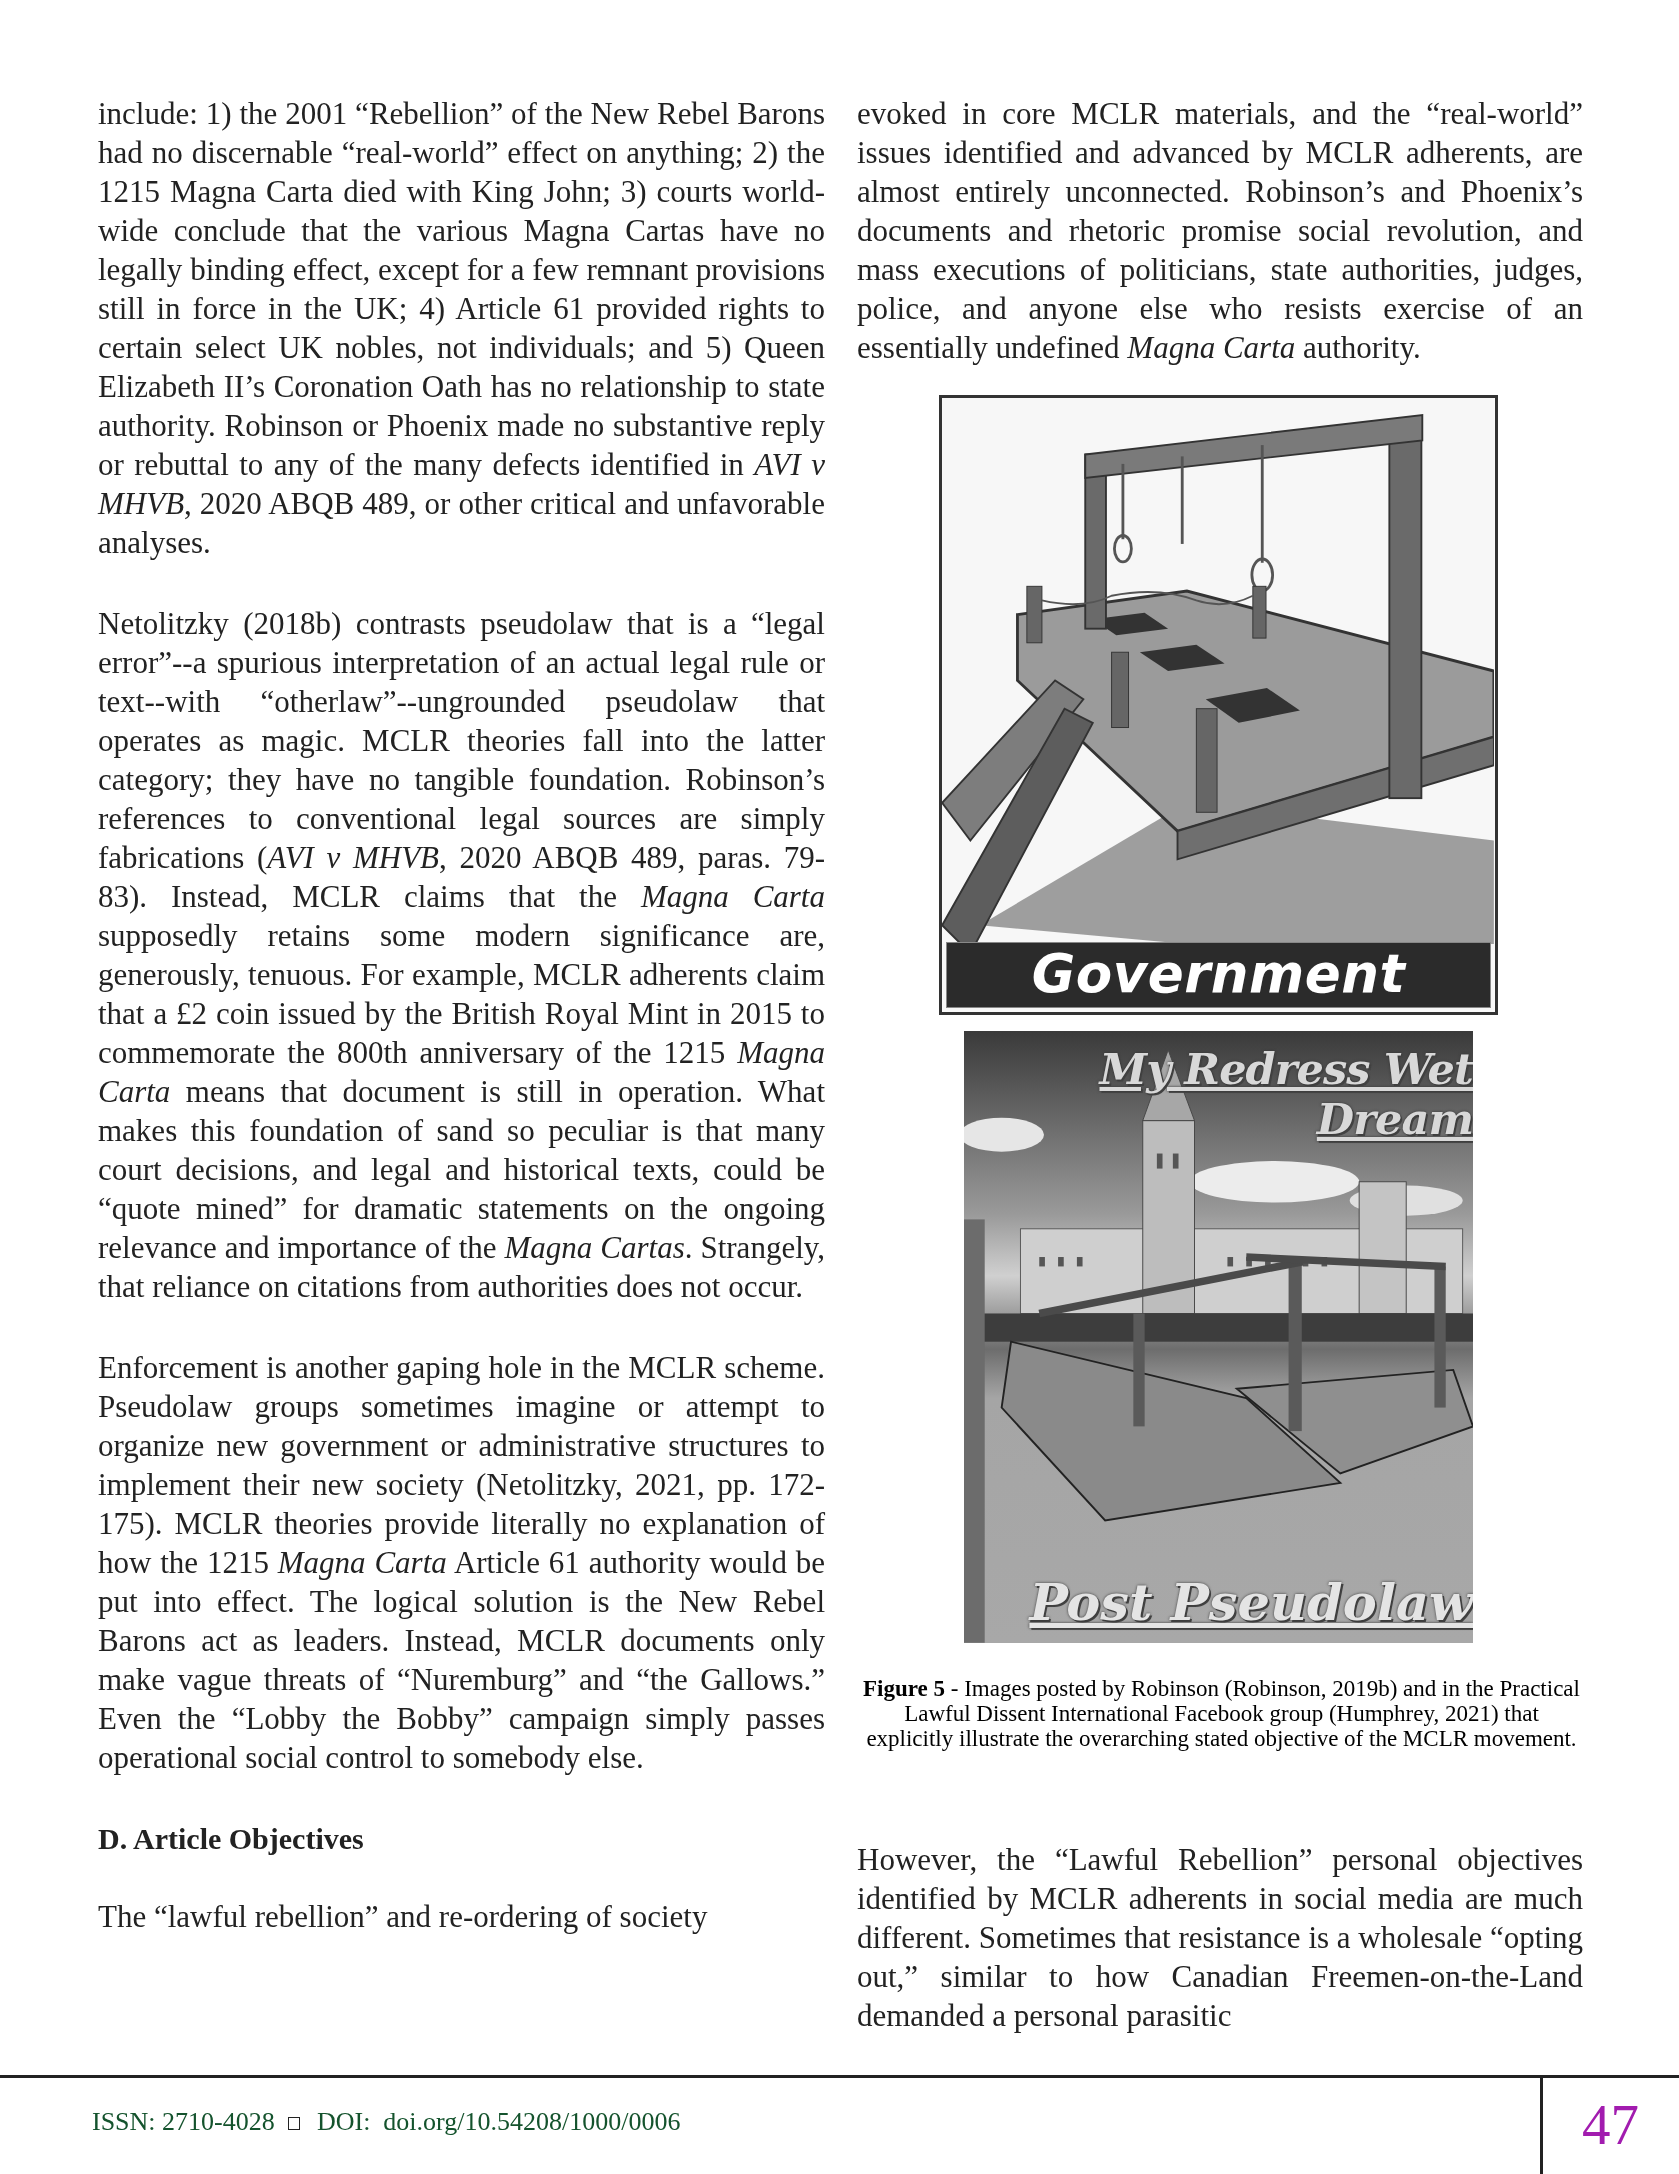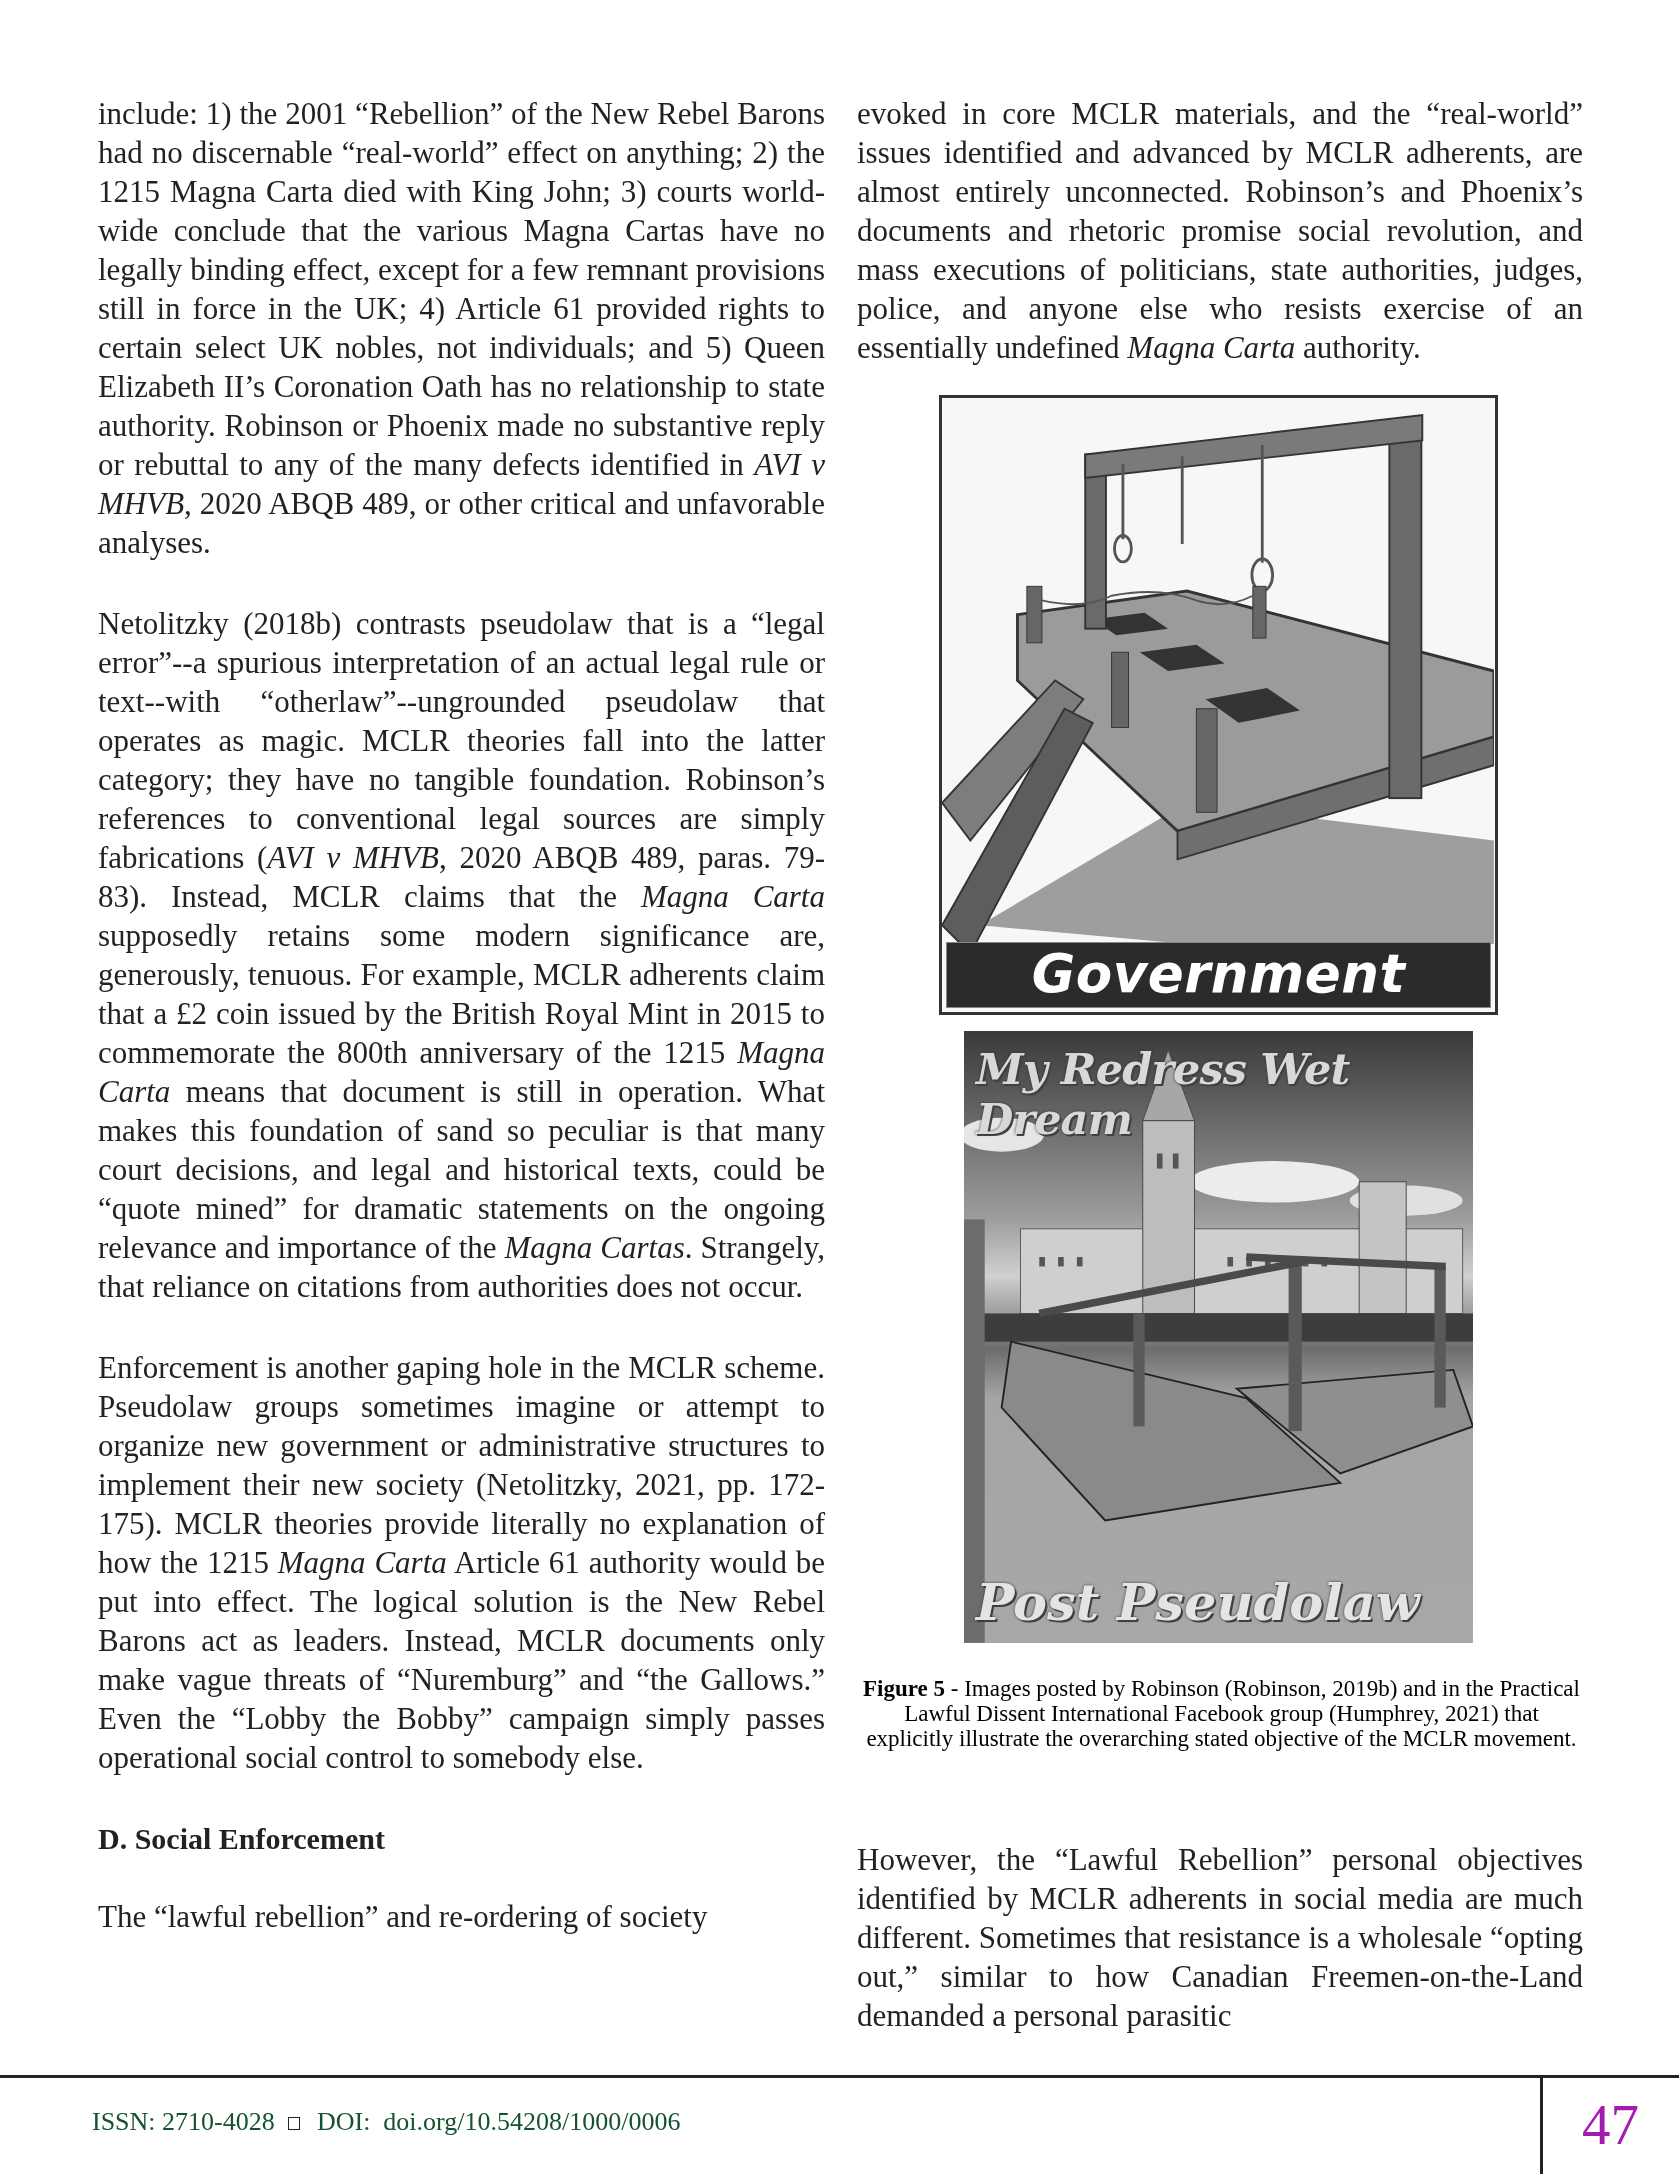--- a/index.html
+++ b/index.html
@@ -27,23 +27,23 @@
     color: #fff; font-family: "DejaVu Sans", sans-serif; font-weight: bold; font-style: italic;
     font-size: 53px; line-height: 62px; text-align: center; letter-spacing: 0.5px;
   }
   .fig2 {
     position: absolute; left: 964px; top: 1031px; width: 509px; height: 612px;
     background: linear-gradient(#3a3a3a 0%, #9a9a9a 30%, #d0d0d0 40%, #6d6d6d 52%, #a5a5a5 60%, #a8a8a8 100%);
     overflow: hidden;
   }
   .fig2 svg { position: absolute; left: 0; top: 0; }
   .fig2-title, .fig2-bottom {
-    position: absolute; left: 12px; right: 0; text-align: left;
+    position: absolute; left: 0; right: 0; text-align: right;
     font-family: "DejaVu Serif", serif; font-style: italic; font-weight: bold;
-    color: #d8d8d8; text-shadow: 0 0 2.8px #333, 1.9px 1.9px 0 #444;
+    color: #d8d8d8; text-shadow: 0 0 2.8px #333, 1.9px 1.9px 0 #444; text-decoration: underline;
   }
   .fig2-title { top: 13px; font-size: 43px; letter-spacing: -0.9px; }
   .fig2-bottom { bottom: 11.3px; font-size: 51px; color: #e4e4e4; }
 
   .caption {
     position: absolute; left: 859px; top: 1676px; width: 725px;
     font-size: 23px; line-height: 25px; text-align: center; color: #000000;
   }
   .caption b { font-weight: bold; }
 
@@ -63,21 +63,21 @@
 </head>
 <body>
 
 <div class="col col-left">
   <p class="para"><span>include: 1) the 2001 “Rebellion” of the New Rebel Barons had no discernable “real-world” effect on anything; 2) the 1215 Magna Carta died with King John; 3) courts world-wide conclude that the various Magna Cartas have no legally binding effect, except for a few remnant provisions still in force in the UK; 4) Article 61 provided rights to certain select UK nobles, not individuals; and 5) Queen Elizabeth II’s Coronation Oath has no relationship to state authority. Robinson or Phoenix made no substantive reply or rebuttal to any of the many defects identified in </span><i>AVI v MHVB</i><span>, 2020 ABQB 489, or other critical and unfavorable analyses.</span></p>
 
   <p class="para"><span>Netolitzky (2018b) contrasts pseudolaw that is a “legal error”--a spurious interpretation of an actual legal rule or text--with “otherlaw”--ungrounded pseudolaw that operates as magic. MCLR theories fall into the latter category; they have no tangible foundation. Robinson’s references to conventional legal sources are simply fabrications (</span><i>AVI v MHVB</i><span>, 2020 ABQB 489, paras. 79-83). Instead, MCLR claims that the </span><i>Magna Carta</i><span> supposedly retains some modern significance are, generously, tenuous. For example, MCLR adherents claim that a £2 coin issued by the British Royal Mint in 2015 to commemorate the 800th anniversary of the 1215 </span><i>Magna Carta</i><span> means that document is still in operation. What makes this foundation of sand so peculiar is that many court decisions, and legal and historical texts, could be “quote mined” for dramatic statements on the ongoing relevance and importance of the </span><i>Magna Cartas</i><span>. Strangely, that reliance on citations from authorities does not occur.</span></p>
 
   <p class="para"><span>Enforcement is another gaping hole in the MCLR scheme. Pseudolaw groups sometimes imagine or attempt to organize new government or administrative structures to implement their new society (Netolitzky, 2021, pp. 172-175). MCLR theories provide literally no explanation of how the 1215 </span><i>Magna Carta</i><span> Article 61 authority would be put into effect. The logical solution is the New Rebel Barons act as leaders. Instead, MCLR documents only make vague threats of “Nuremburg” and “the Gallows.” Even the “Lobby the Bobby” campaign simply passes operational social control to somebody else.</span></p>
 
-  <p class="para heading">D. Social Enforcement</p>
+  <p class="para heading">D. Article Objectives</p>
 
   <p class="para" style="margin-top:7px">The “lawful rebellion” and re-ordering of society</p>
 </div>
 
 <div class="col col-right">
   <p class="para"><span>evoked in core MCLR materials, and the “real-world” issues identified and advanced by MCLR adherents, are almost entirely unconnected. Robinson’s and Phoenix’s documents and rhetoric promise social revolution, and mass executions of politicians, state authorities, judges, police, and anyone else who resists exercise of an essentially undefined </span><i>Magna Carta</i><span> authority.</span></p>
 </div>
 
 <div class="fig1">
   <svg width="552" height="612" viewBox="0 0 586 650">

